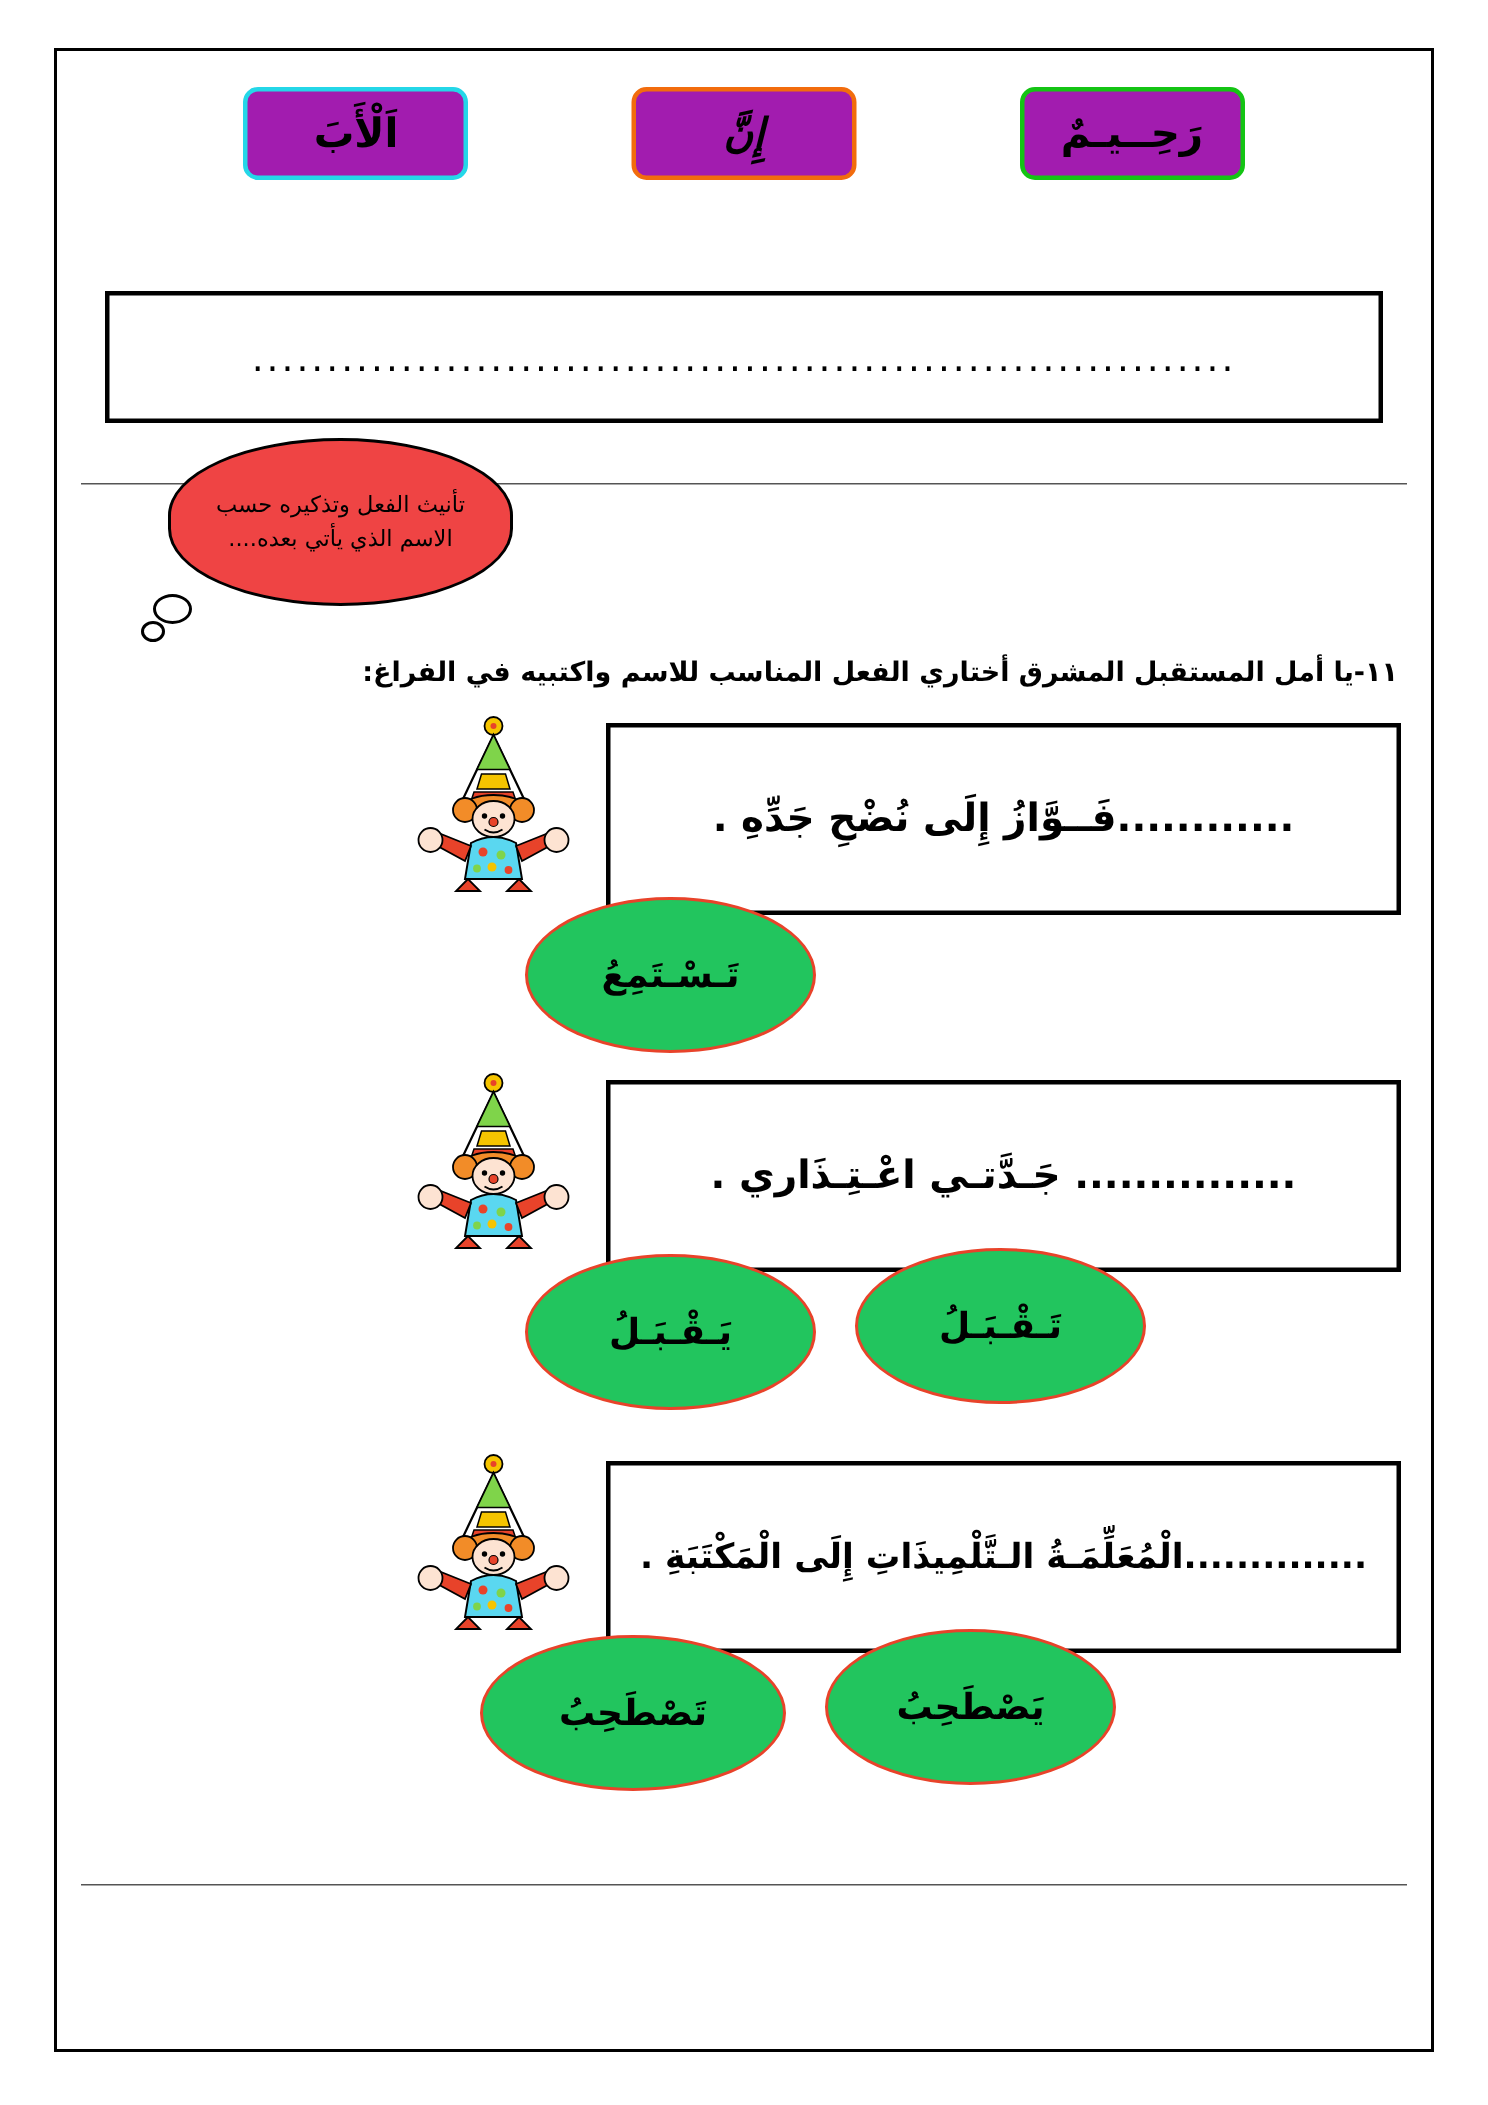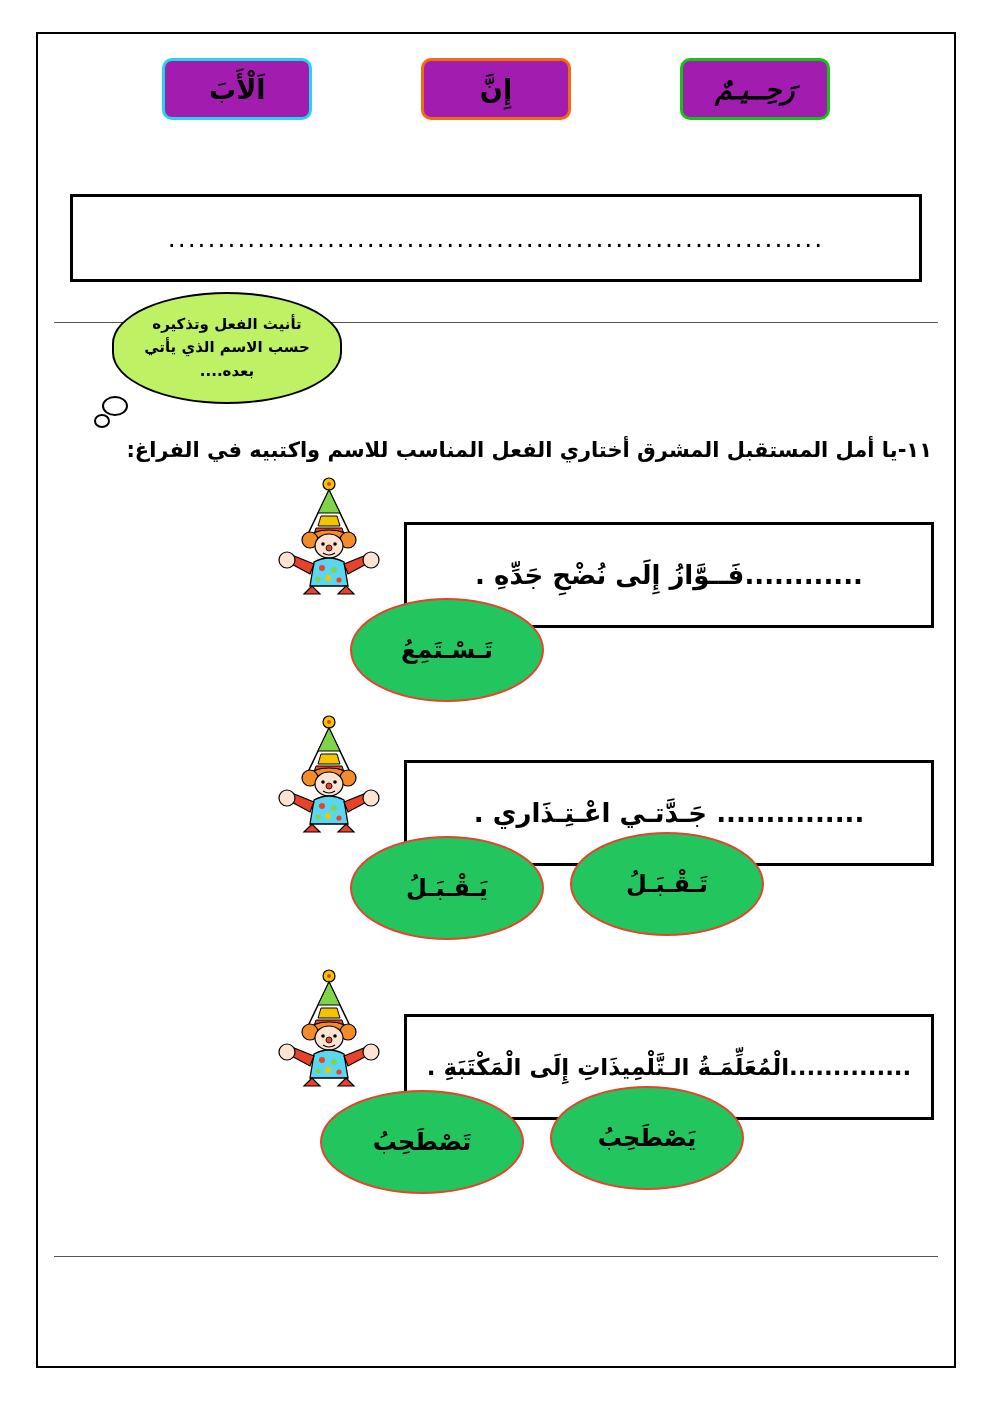--- a/index.html
+++ b/index.html
@@ -51,22 +51,22 @@
     display: flex;
     align-items: center;
     justify-content: center;
     font-size: 27px;
     font-weight: bold;
     padding: 0 22px;
     box-sizing: border-box;
     background: #a21caf;
   }
   .word-card.cyan  { border-color: #24d7e8; }
-  .word-card.orange{ border-color: #f26c0d; }
-  .word-card.green { border-color: #14c414; font-style: italic; }
+  .word-card.orange{ border-color: #f26c0d; font-style: italic; }
+  .word-card.green { border-color: #14c414; }
 
   
   .answer-box {
     position: absolute;
     top: 160px;
     left: 32px;
     right: 32px;
     height: 88px;
     border: 3px solid #000;
     box-sizing: border-box;
@@ -103,79 +103,78 @@
     height: 140px;
   }
   .bubble {
     position: absolute;
     top: 0;
     left: 18px;
     width: 230px;
     height: 112px;
     border: 2px solid #000;
     border-radius: 50% / 46%;
-    background: #bef264;
+    background: #ef4444;
     display: flex;
     align-items: center;
     justify-content: center;
     text-align: center;
     font-size: 15px;
-    font-weight: bold;
+    font-weight: normal;
     line-height: 1.55;
     padding: 4px 18px;
     box-sizing: border-box;
   }
   .bubble-tail1, .bubble-tail2 {
     position: absolute;
     border: 2px solid #000;
     border-radius: 50%;
     background: #fff;
   }
   .bubble-tail1 { width: 22px; height: 16px; left: 8px; top: 104px; }
   .bubble-tail2 { width: 12px; height: 10px; left: 0px;  top: 122px; }
 
   
   .instruction {
     position: absolute;
     top: 404px;
     right: 22px;
     left: 22px;
-    font-size: 21px;
+    font-size: 18px;
     font-weight: bold;
     text-align: right;
   }
 
   
   .ex {
     position: absolute;
     left: 0;
     right: 0;
     height: 230px;
   }
   .ex1 { top: 448px; }
   .ex2 { top: 686px; }
   .ex3 { top: 940px; }
 
   .sentence-box {
     position: absolute;
     top: 0;
     right: 20px;
     width: 530px;
-    height: 106px;
+    height: 128px;
     border: 3px solid #000;
     box-sizing: border-box;
     display: flex;
     align-items: center;
     justify-content: center;
     font-size: 26px;
     font-weight: bold;
     padding: 13px 12px;
     text-align: center;
     line-height: 1.5;
-    margin-top: 40px;
   }
   .sentence-box.wide { font-size: 23px; }
 
   .clown {
     position: absolute;
     top: -6px;
     right: 570px;
     width: 110px;
     height: 120px;
   }

